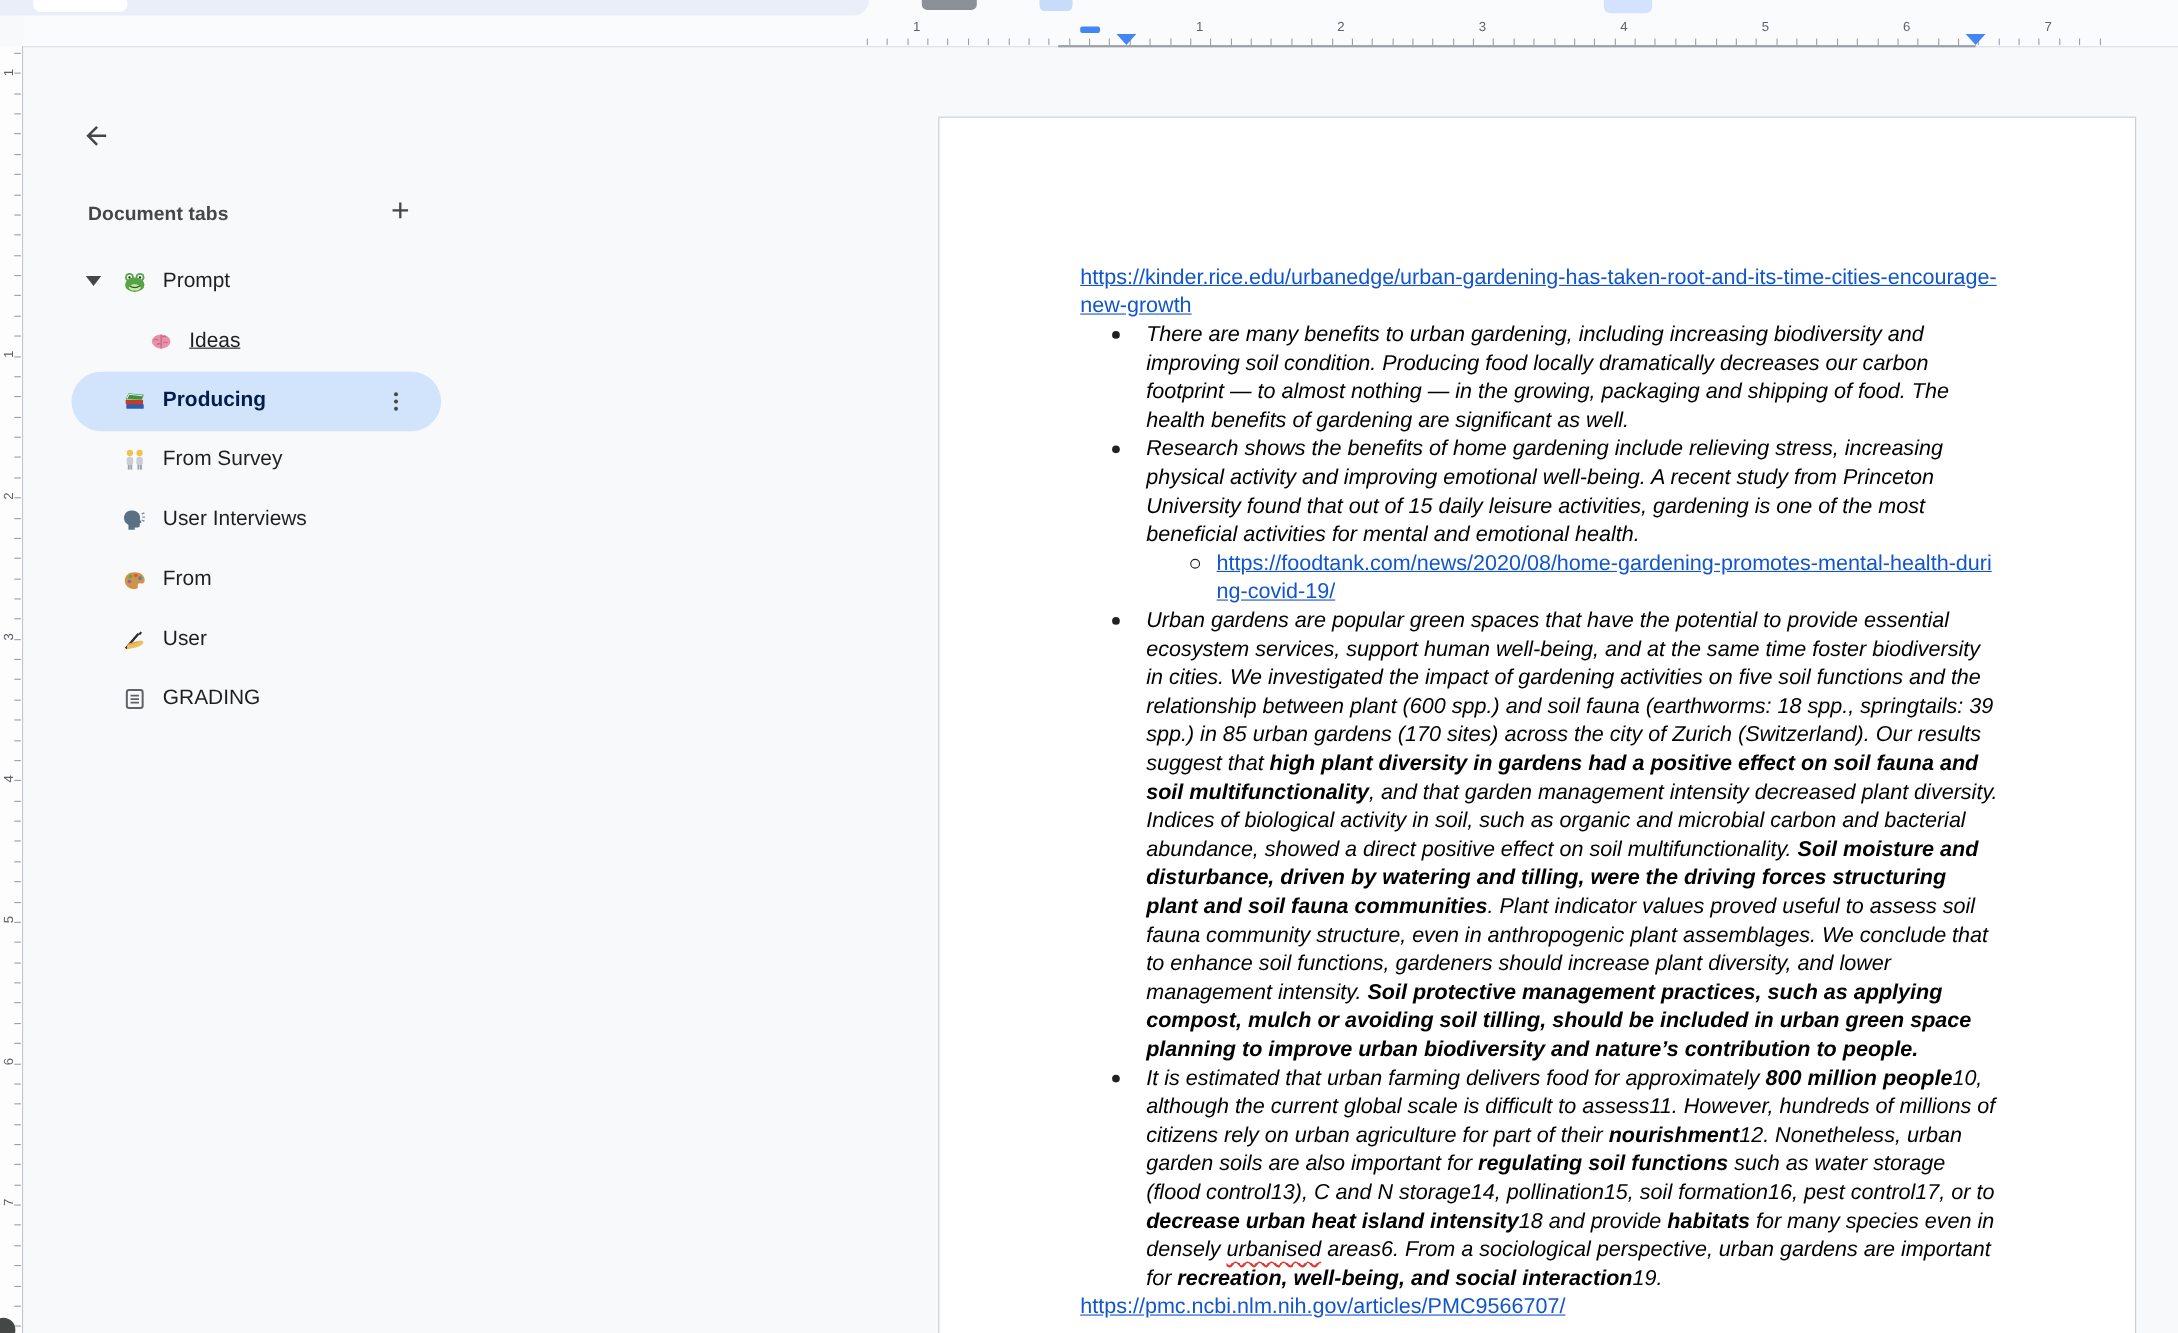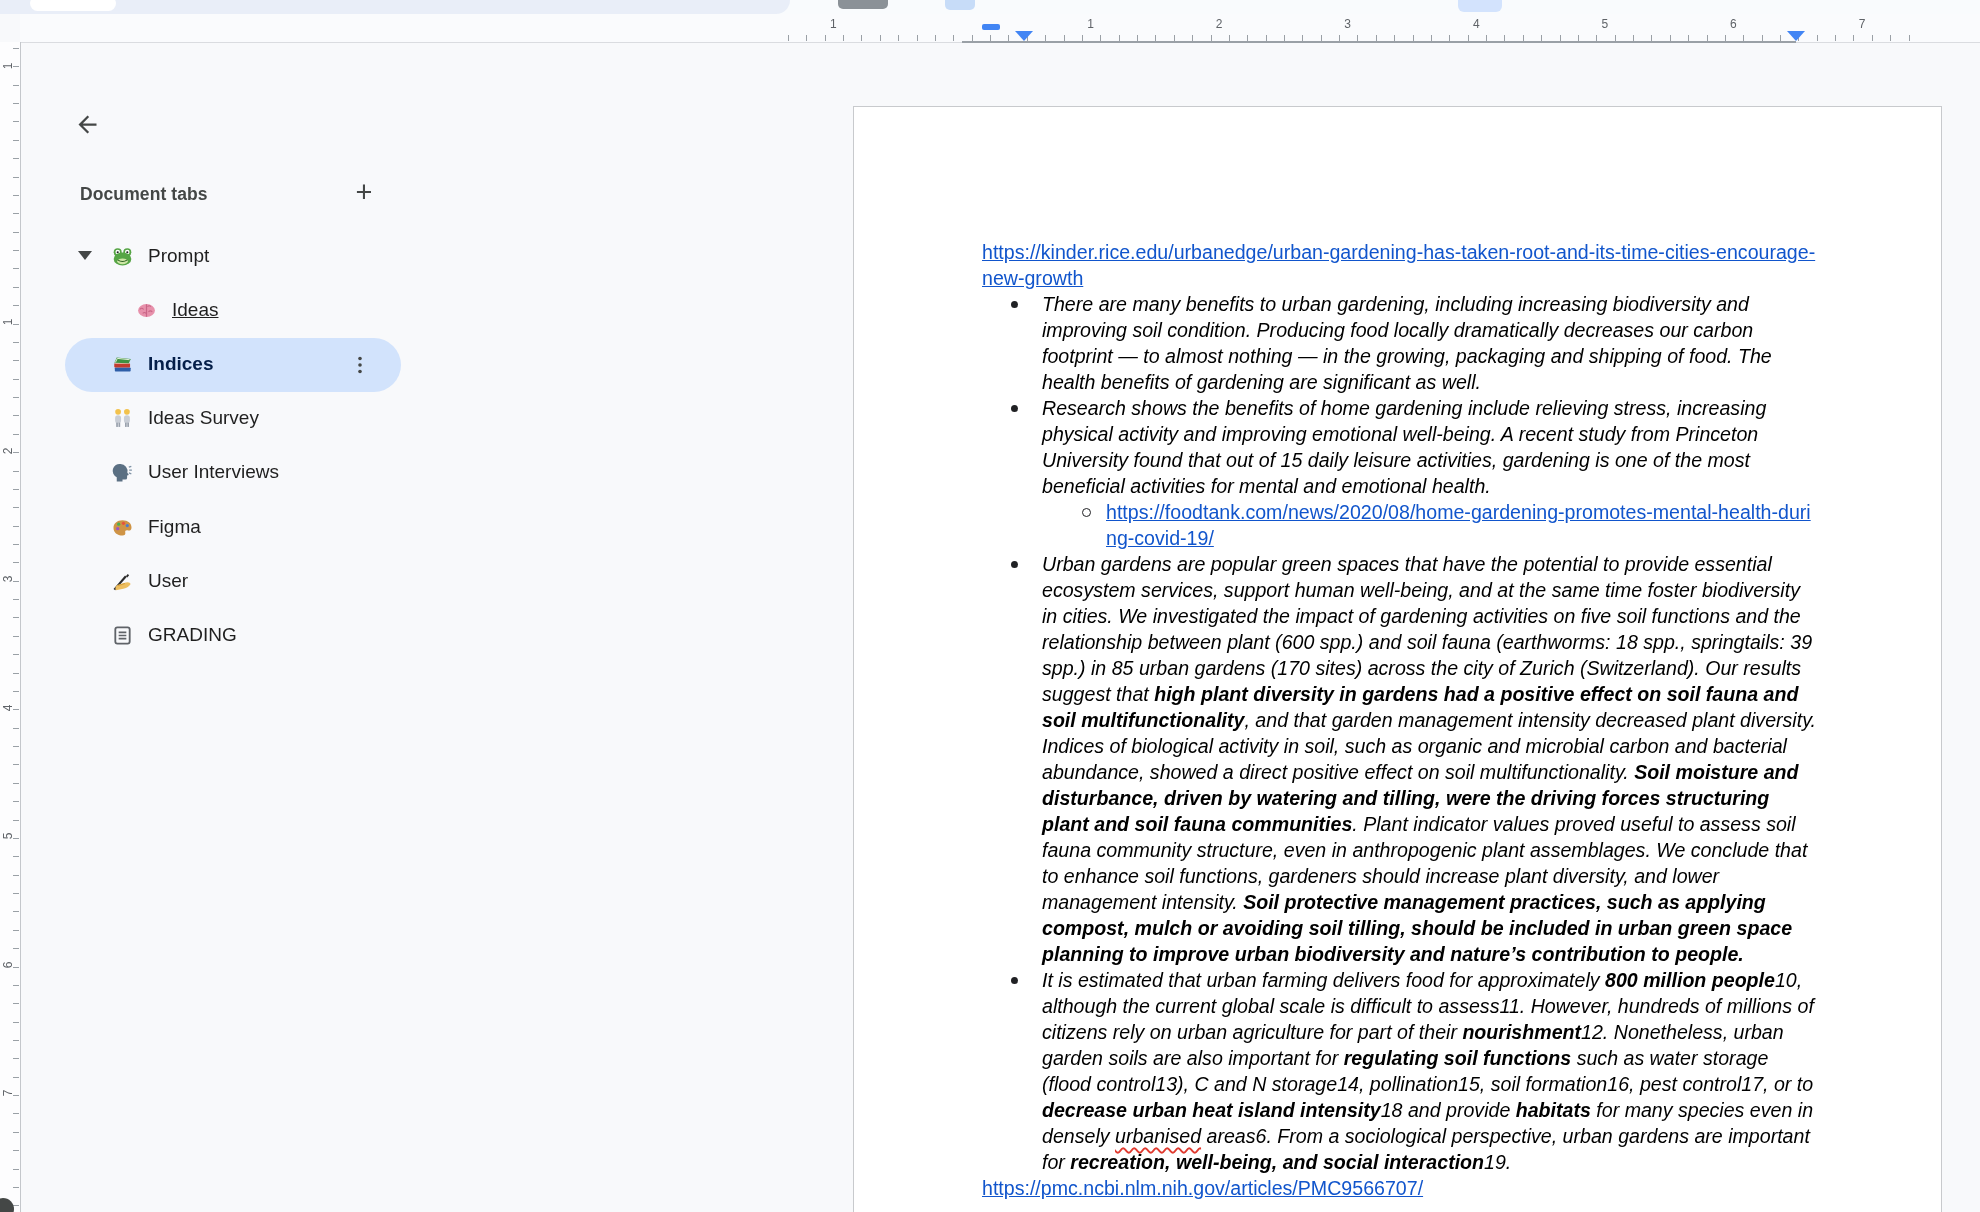--- a/index.html
+++ b/index.html
@@ -255,56 +255,56 @@
         <span class="t-label">Ideas</span>
       </div>
       <div class="tab-row selected" style="top: 296px;">
         <span class="t-icon"><svg viewBox="0 0 24 24" width="23" height="23">
             <rect x="4" y="15" width="16.5" height="4.4" rx="0.8" fill="#2e5ea8"></rect>
             <rect x="3.4" y="10.7" width="16.5" height="4.4" rx="0.8" fill="#c23b2e"></rect>
             <rect x="4.4" y="10" width="15" height="1" fill="#f4e6c8"></rect>
             <path d="M3.5 10.3 L6 4.6 L20.6 6.2 L18.6 10.8 Z" fill="#3f9142"></path>
             <path d="M4.6 9.8 L6.6 5.6 L19.4 7 " stroke="#e8f2dc" stroke-width="1" fill="none"></path>
           </svg></span>
-        <span class="t-label">Indices</span>
+        <span class="t-label">Producing</span>
         <span class="kebab"><svg viewBox="0 0 24 24" width="24" height="24" fill="#444746">
             <circle cx="12" cy="5.5" r="1.8"></circle>
             <circle cx="12" cy="12" r="1.8"></circle>
             <circle cx="12" cy="18.5" r="1.8"></circle>
           </svg></span>
       </div>
       <div class="tab-row" style="top: 350px;">
         <span class="t-icon"><svg viewBox="0 0 24 24" width="23" height="23">
             <circle cx="7.4" cy="5" r="3" fill="#f2c24d"></circle>
             <circle cx="16.6" cy="5" r="3" fill="#f2c24d"></circle>
             <rect x="4.3" y="8.6" width="6.2" height="8.4" rx="3" fill="#c9ced6"></rect>
             <rect x="13.5" y="8.6" width="6.2" height="8.4" rx="3" fill="#c9ced6"></rect>
             <rect x="5.4" y="16.4" width="1.8" height="4.4" fill="#9aa2ad"></rect>
             <rect x="7.8" y="16.4" width="1.8" height="4.4" fill="#9aa2ad"></rect>
             <rect x="14.6" y="16.4" width="1.8" height="4.4" fill="#9aa2ad"></rect>
             <rect x="17" y="16.4" width="1.8" height="4.4" fill="#9aa2ad"></rect>
           </svg></span>
-        <span class="t-label">Ideas Survey</span>
+        <span class="t-label">From Survey</span>
       </div>
       <div class="tab-row" style="top: 404px;">
         <span class="t-icon"><svg viewBox="0 0 24 24" width="23" height="23">
             <path d="M10 3.2 a7.2 7.2 0 0 1 7 8.8 l1.6 2.6 -1.8 0.6 v2.6 q0 1.6-1.8 1.6 h-3 v2 h-6 v-4.5 a7.2 7.2 0 0 1 4-13.7z" fill="#5b7083"></path>
             <path d="M18.6 6.5 l2.6-1 M19 9.5 h2.8 M18.6 12.4 l2.6 1" stroke="#7f93a6" stroke-width="1.4"></path>
           </svg></span>
         <span class="t-label">User Interviews</span>
       </div>
       <div class="tab-row" style="top: 459px;">
         <span class="t-icon"><svg viewBox="0 0 24 24" width="23" height="23">
             <path d="M12 4.5 c5.6 0 9.4 3.2 9.4 7.4 0 2.6-1.8 3.6-3.6 3.2 -2.2-.5-3.4.4-2.9 2.3 .4 1.7-.6 2.9-2.9 2.9 -5.6 0-9.4-3.4-9.4-7.9 0-4.6 3.8-7.9 9.4-7.9z" fill="#cf9445"></path>
             <circle cx="8" cy="8.6" r="1.7" fill="#4caf50"></circle>
             <circle cx="13" cy="7.6" r="1.7" fill="#e5533d"></circle>
             <circle cx="17" cy="10" r="1.7" fill="#4a7bd0"></circle>
             <circle cx="7" cy="13.2" r="1.7" fill="#9c56c6"></circle>
           </svg></span>
-        <span class="t-label">Figma</span>
+        <span class="t-label">From</span>
       </div>
       <div class="tab-row" style="top: 513px;">
         <span class="t-icon"><svg viewBox="0 0 24 24" width="23" height="23">
             <path d="M3.5 20.5 L15.5 6.5" stroke="#2b2b2b" stroke-width="2.2"></path>
             <path d="M15.5 6.5 l2-2.2 1.4 1.2 -1.9 2.3z" fill="#2b2b2b"></path>
             <path d="M5 21 q-1.5-4 2.5-5.5 l8-2.5 q4-1 5 1.5 -2 3.5-7.5 5 z" fill="#edbe5f"></path>
             <path d="M7 16.5 l7.5-2.3" stroke="#d8a13c" stroke-width="1.1" fill="none"></path>
           </svg></span>
         <span class="t-label">User</span>
       </div>

